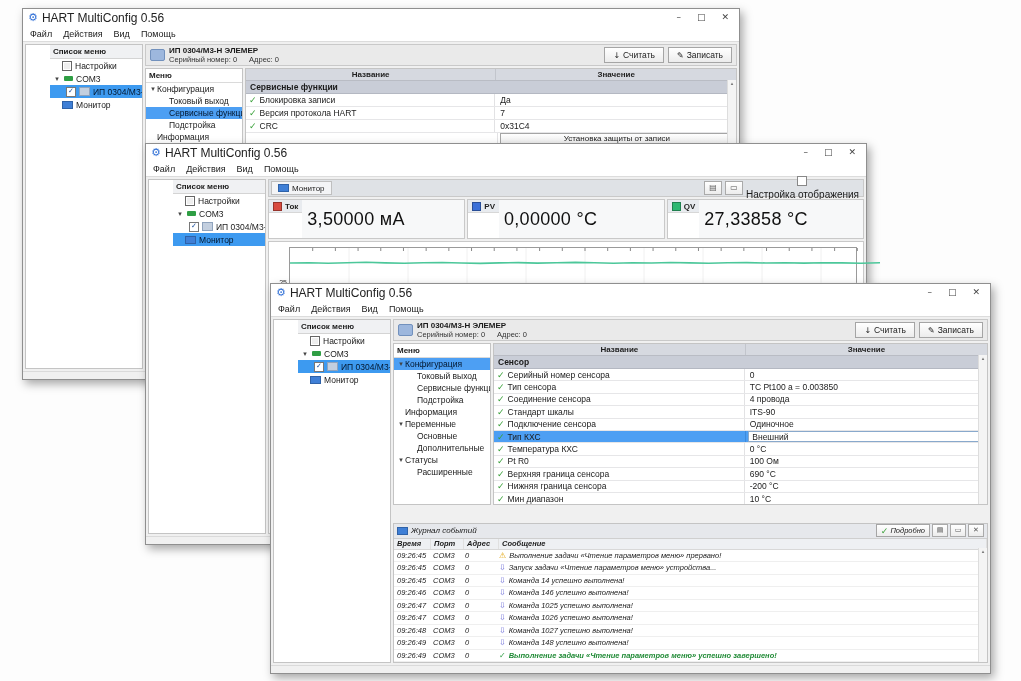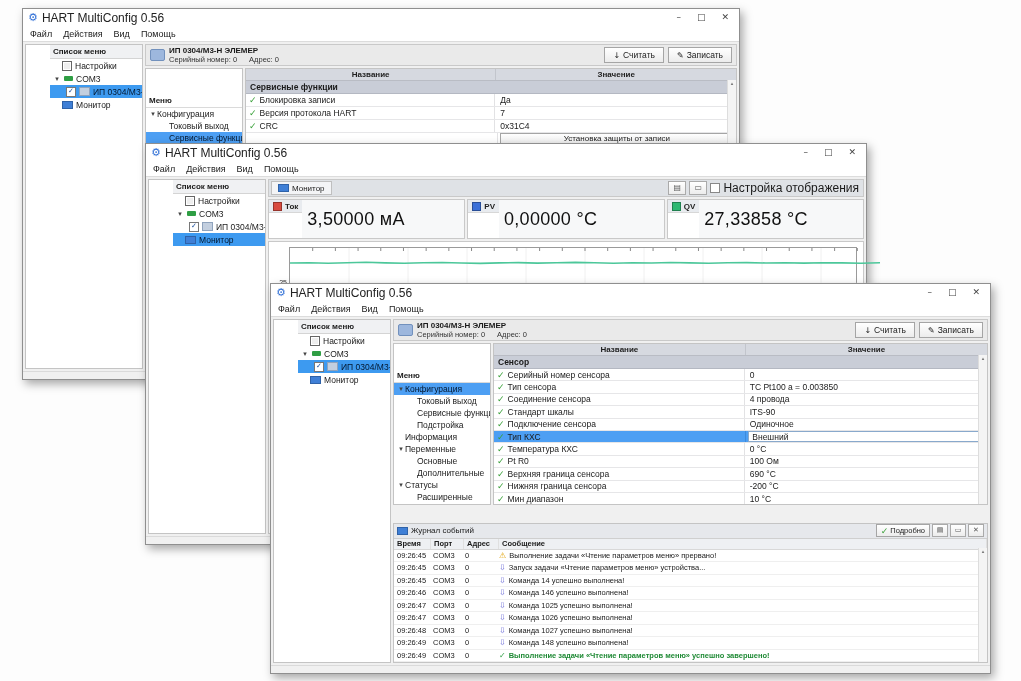--- a/index.html
+++ b/index.html
@@ -41,21 +41,21 @@
   .devinfo{display:flex;flex-direction:column;justify-content:center;line-height:9px;}
   .devname{font-size:8px;font-weight:bold;}
   .devmeta{font-size:7.5px;color:#333;display:flex;gap:12px;}
   .rwbtns{margin-left:auto;display:flex;gap:4px;}
   .btn{font-size:8.5px;height:14px;border:1px solid #a5a5a5;background:linear-gradient(#ffffff,#ececec);
        display:flex;align-items:center;gap:3px;padding:0 8px;color:#222;}
   .bicon{font-size:8px;font-family:"DejaVu Sans",sans-serif;}
 
   .midrow{flex:1;display:flex;gap:2px;margin-top:2px;min-height:0;}
   .treepanel{width:96px;flex:0 0 96px;background:#fff;border:1px solid #c4c4c4;overflow:hidden;}
-  .tp-h{font-size:8px;font-weight:bold;padding:2px 3px;border-bottom:1px solid #dadada;margin-top:25px;}
+  .tp-h{font-size:8px;font-weight:bold;padding:2px 3px;border-bottom:1px solid #dadada;}
   .tnode{font-size:8.5px;height:12px;display:flex;align-items:center;white-space:nowrap;overflow:hidden;}
   .tnode.tsel{background:#4d9ff3;color:#03172e;}
 
   .ptable{flex:1;background:#fff;border:1px solid #c4c4c4;display:flex;flex-direction:column;min-width:0;position:relative;}
   .thead{display:flex;height:11px;flex:0 0 11px;background:#d6d9e0;border-bottom:1px solid #b9bcc4;
          font-size:8px;font-weight:bold;color:#222;}
   .th{text-align:center;line-height:11px;}
   .th.n{flex:1.04;border-right:1px solid #c2c5cc;}
   .th.v{flex:1;}
   .tbody{flex:1;overflow:hidden;background:repeating-linear-gradient(to bottom,#ffffff 0 10.5px,#f0f0f2 10.5px 11.4px);}
@@ -75,36 +75,36 @@
               font-size:8px;text-align:center;line-height:9.5px;color:#222;}
   .vscroll{position:absolute;right:0;top:11px;bottom:0;width:8px;background:#f4f4f4;border-left:1px solid #ddd;
            font-size:5px;color:#777;text-align:center;line-height:7px;font-family:"DejaVu Sans",sans-serif;}
 
   
   .tabbar{height:16px;flex:0 0 16px;background:#dfe2e6;border:1px solid #c9c9c9;display:flex;align-items:center;gap:4px;padding:0 2px;}
   .tab{background:#f3f4f6;border:1px solid #bfbfbf;height:12px;display:flex;align-items:center;gap:3px;padding:0 6px;font-size:8px;}
   .tb-right{margin-left:auto;display:flex;align-items:center;gap:3px;padding-right:2px;}
   .iconbtn{width:16px;height:12px;border:1px solid #aaa;background:linear-gradient(#fff,#ececec);
            font-size:8px;line-height:11px;text-align:center;color:#555;font-family:"DejaVu Sans",sans-serif;}
-  .cblabel{font-size:12px;display:flex;align-items:center;gap:3px;}
+  .cblabel{font-size:10px;display:flex;align-items:center;gap:3px;flex-direction:column;}
   .cbbox{width:8px;height:8px;border:1px solid #888;background:#fff;}
   .panels{display:flex;gap:2px;margin-top:2px;flex:0 0 40px;}
   .panel{flex:1;border:1px solid #c9c9c9;background:#fff;display:flex;flex-direction:row;}
   .panel-h{height:12px;flex:0 0 12px;background:#e8ebef;border-bottom:1px solid #d7d7d7;
            display:flex;align-items:center;gap:3px;padding:0 4px;font-size:8px;font-weight:bold;color:#222;}
   .sq{width:7px;height:7px;border:1px solid rgba(0,0,0,.3);flex:0 0 7px;}
   .panel-v{flex:1;background:#f7f8f9;font-size:18px;color:#111;display:flex;align-items:center;padding-left:5px;letter-spacing:0.3px;}
   .chartwrap{flex:1;margin-top:2px;border:1px solid #c9c9c9;background:#fff;position:relative;
              padding:5px 8px 12px 20px;min-height:0;}
   .plot{position:relative;width:100%;height:100%;border:1px solid #9a9a9a;background:#fff;}
   .plot svg{position:absolute;left:0;top:0;}
   .ylab{position:absolute;font-size:7px;color:#333;width:14px;text-align:right;}
 
   
-  .logpanel{flex:0 0 128px;margin-top:18px;border:1px solid #c4c4c4;background:#fff;display:flex;flex-direction:column;position:relative;}
+  .logpanel{flex:0 0 128px;margin-top:18px;border:1px solid #c4c4c4;background:#fff;display:flex;flex-direction:column;position:relative;font-style:italic;}
   .log-h{height:14px;flex:0 0 14px;background:#e6e8ec;border-bottom:1px solid #cfcfcf;
          display:flex;align-items:center;gap:3px;padding:0 3px;font-size:8px;}
   .log-title{display:flex;align-items:center;gap:3px;font-size:8px;}
   .log-right{margin-left:auto;display:flex;gap:2px;align-items:center;}
   .togglebtn{height:11px;border:1px solid #a5a5a5;background:linear-gradient(#fff,#ececec);
              font-size:7.5px;display:flex;align-items:center;gap:2px;padding:0 4px;}
   .miniicon{width:14px;height:11px;border:1px solid #aaa;background:linear-gradient(#fff,#ececec);
             font-size:7px;line-height:10px;text-align:center;color:#555;font-family:"DejaVu Sans",sans-serif;}
   .log-thead{display:flex;height:10px;flex:0 0 10px;font-size:7.5px;font-weight:bold;background:#eef0f3;border-bottom:1px solid #d8d8d8;}
   .lth{padding-left:3px;border-right:1px solid #e0e0e0;line-height:10px;}

